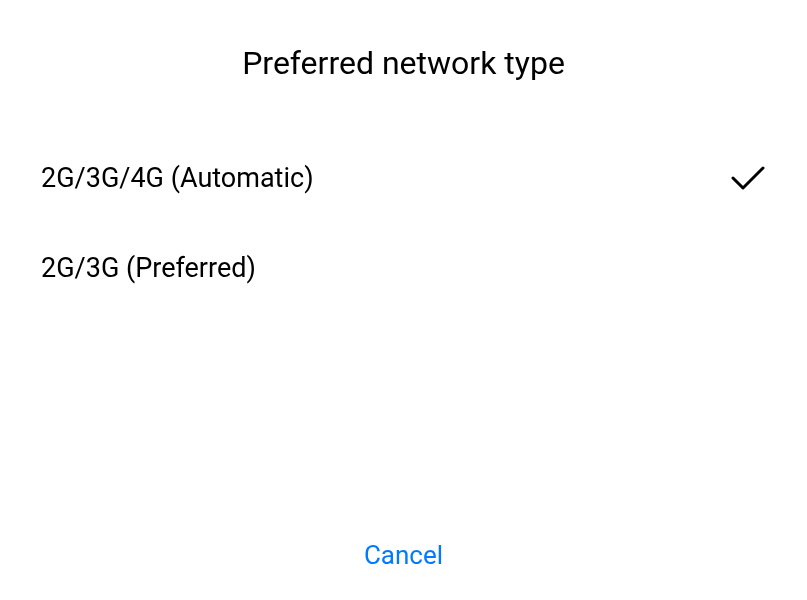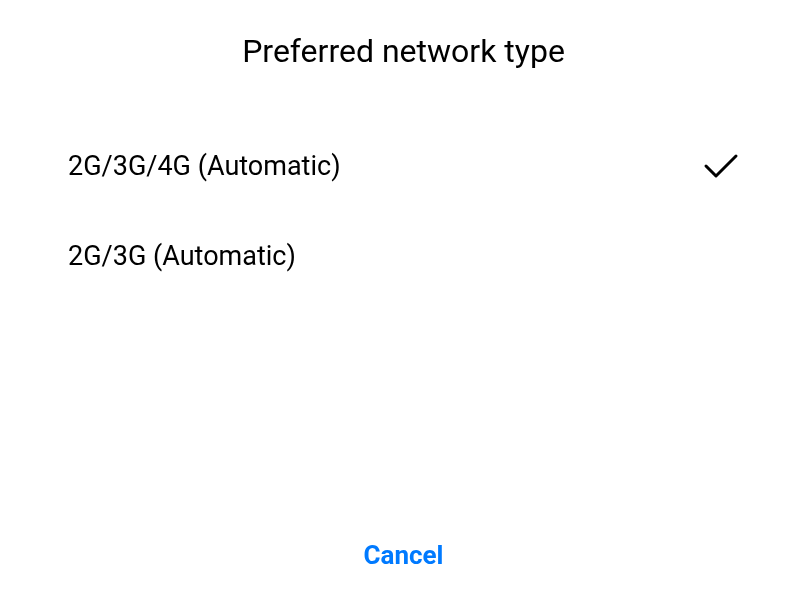--- a/index.html
+++ b/index.html
@@ -14,24 +14,25 @@
       height: 600px;
       display: flex;
       flex-direction: column;
     }
     .dialog-title {
       text-align: center;
       font-size: 32px;
       font-weight: 400;
       color: #000000;
       padding: 32px 0 50px 0;
+      margin-top: 12px;
     }
     .options-list {
       flex: 1;
-      padding: 0 68px;
+      padding: 0 41px;
     }
     .option-row {
       display: flex;
       align-items: center;
       justify-content: space-between;
       padding: 28px 0;
       cursor: pointer;
     }
     .option-label {
       font-size: 27px;
@@ -45,38 +46,38 @@
       align-items: center;
       justify-content: center;
     }
     .checkmark-icon svg {
       width: 36px;
       height: 28px;
     }
     .cancel-button {
       text-align: center;
       font-size: 26px;
-      font-weight: 700;
+      font-weight: 400;
       color: #007aff;
       padding: 20px 0 30px 0;
       cursor: pointer;
     }
   </style>
 </head>
 <body>
 
 <div class="dialog-title">Preferred network type</div>
 
 <div class="options-list">
   <div class="option-row">
     <span class="option-label">2G/3G/4G (Automatic)</span>
     <span class="checkmark-icon">
       <svg viewBox="0 0 36 28" fill="none" stroke="#000000" stroke-width="3" stroke-linecap="round" stroke-linejoin="round">
         <polyline points="3,14 13,24 33,4"></polyline>
       </svg>
     </span>
   </div>
   <div class="option-row">
-    <span class="option-label">2G/3G (Automatic)</span>
+    <span class="option-label">2G/3G (Preferred)</span>
   </div>
 </div>
 
 <div class="cancel-button">Cancel</div>
 
 </body></html>

